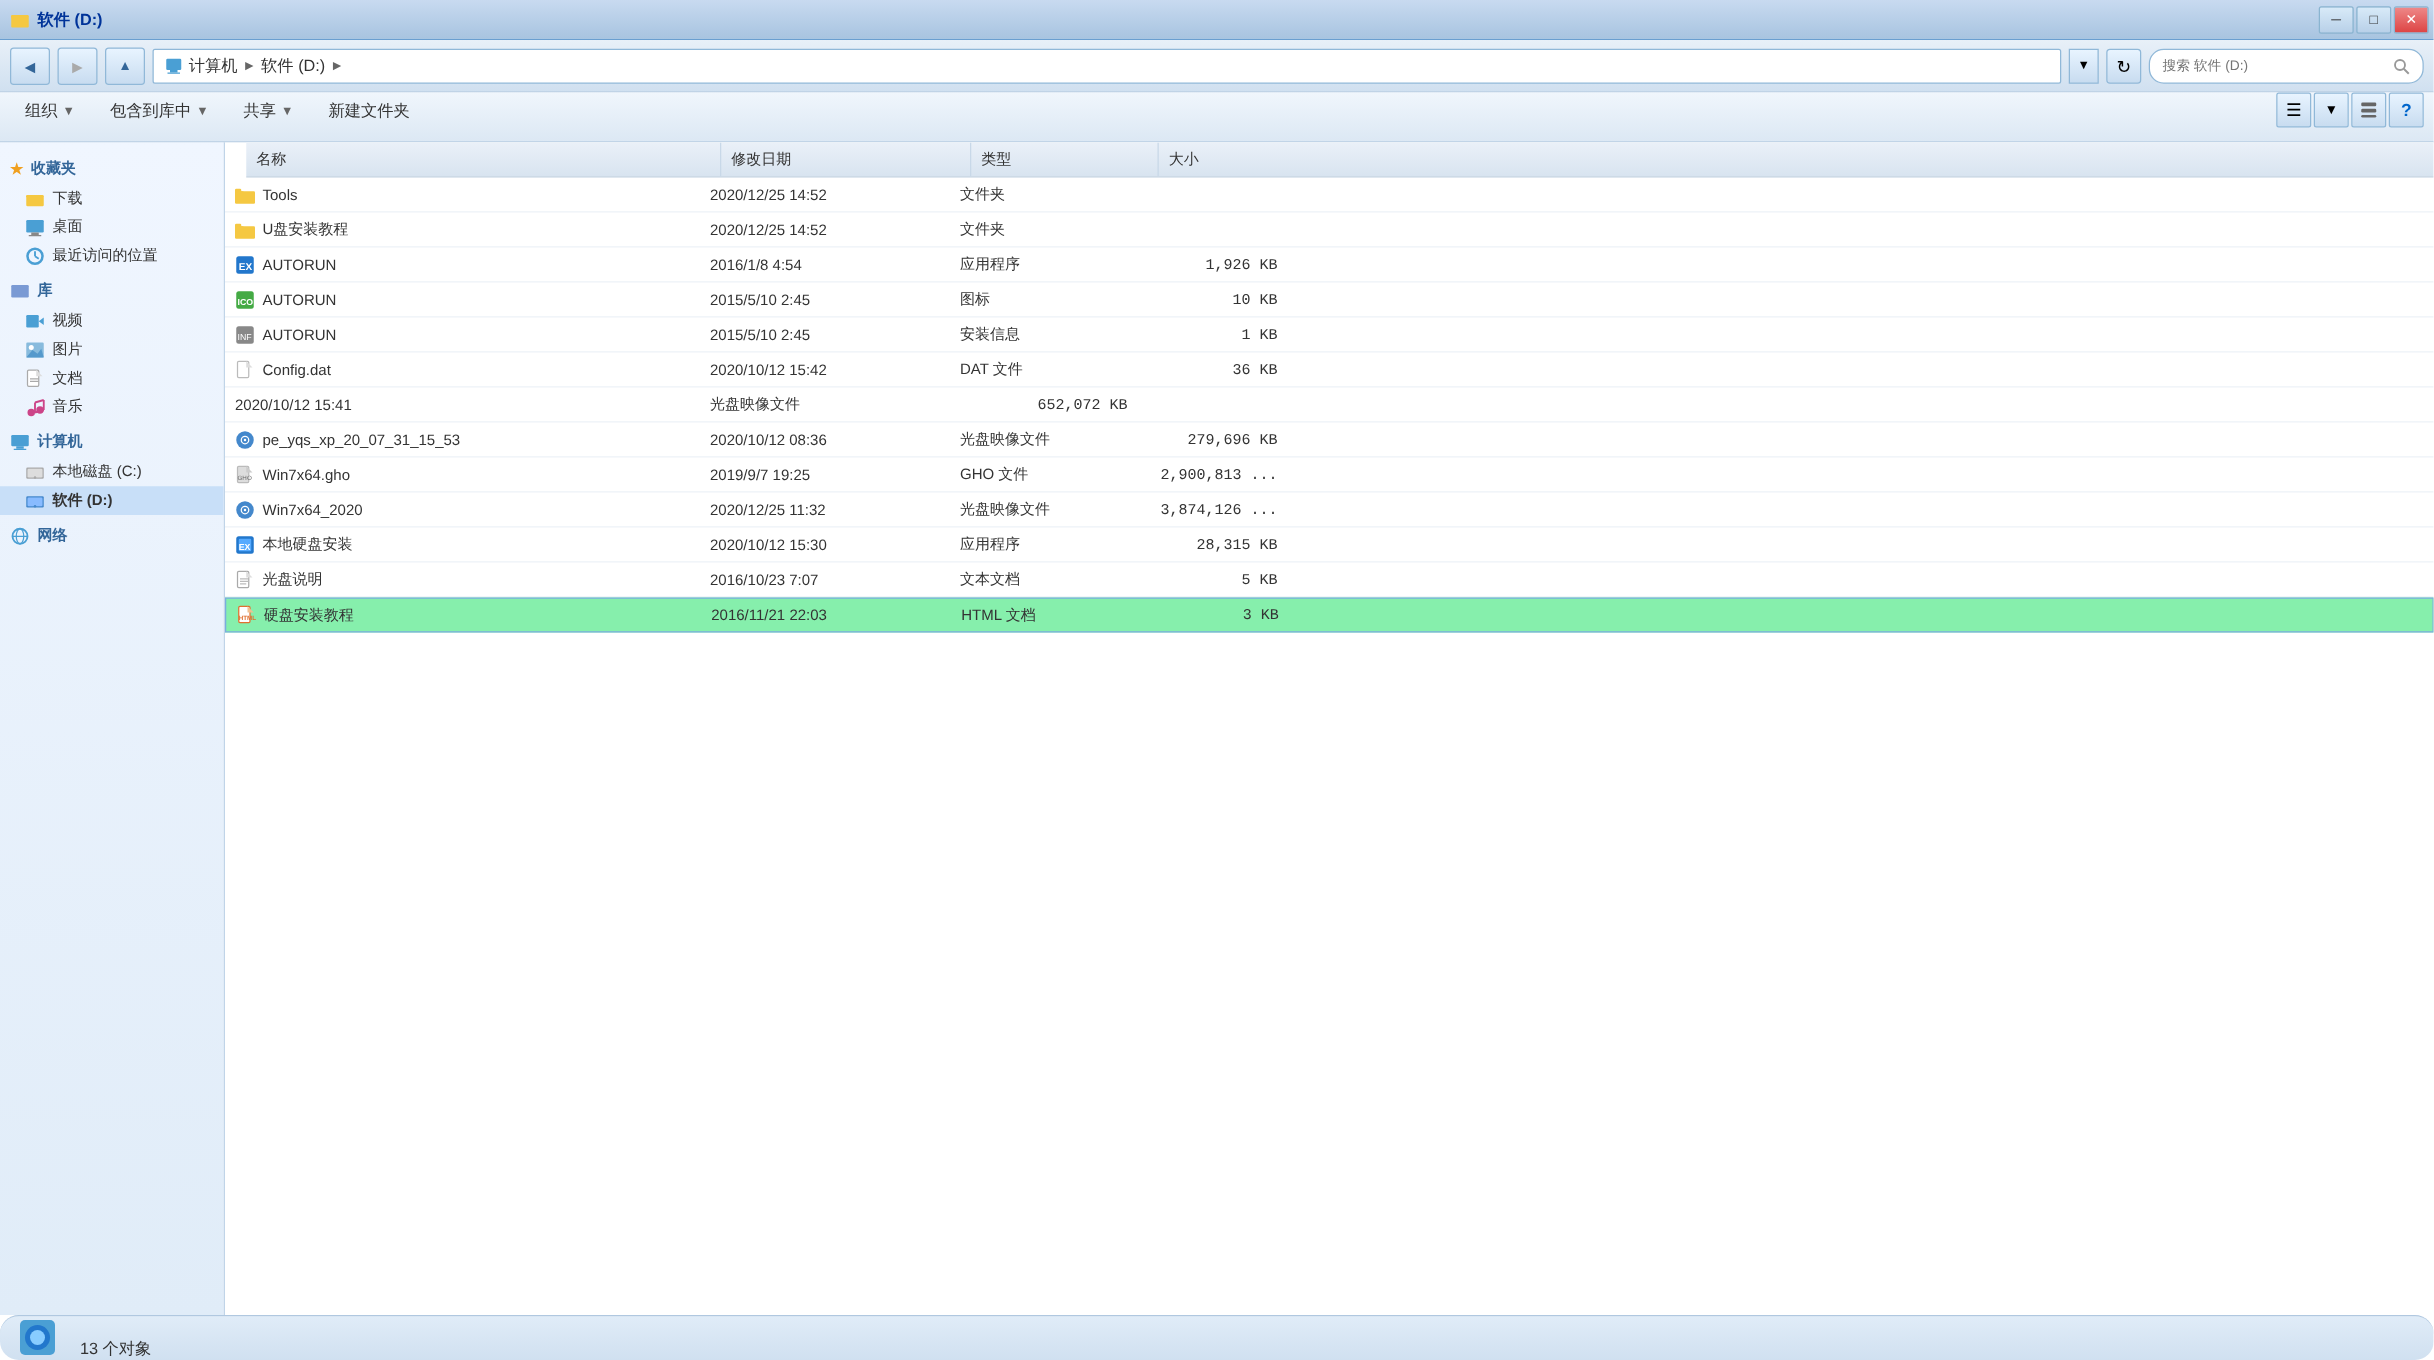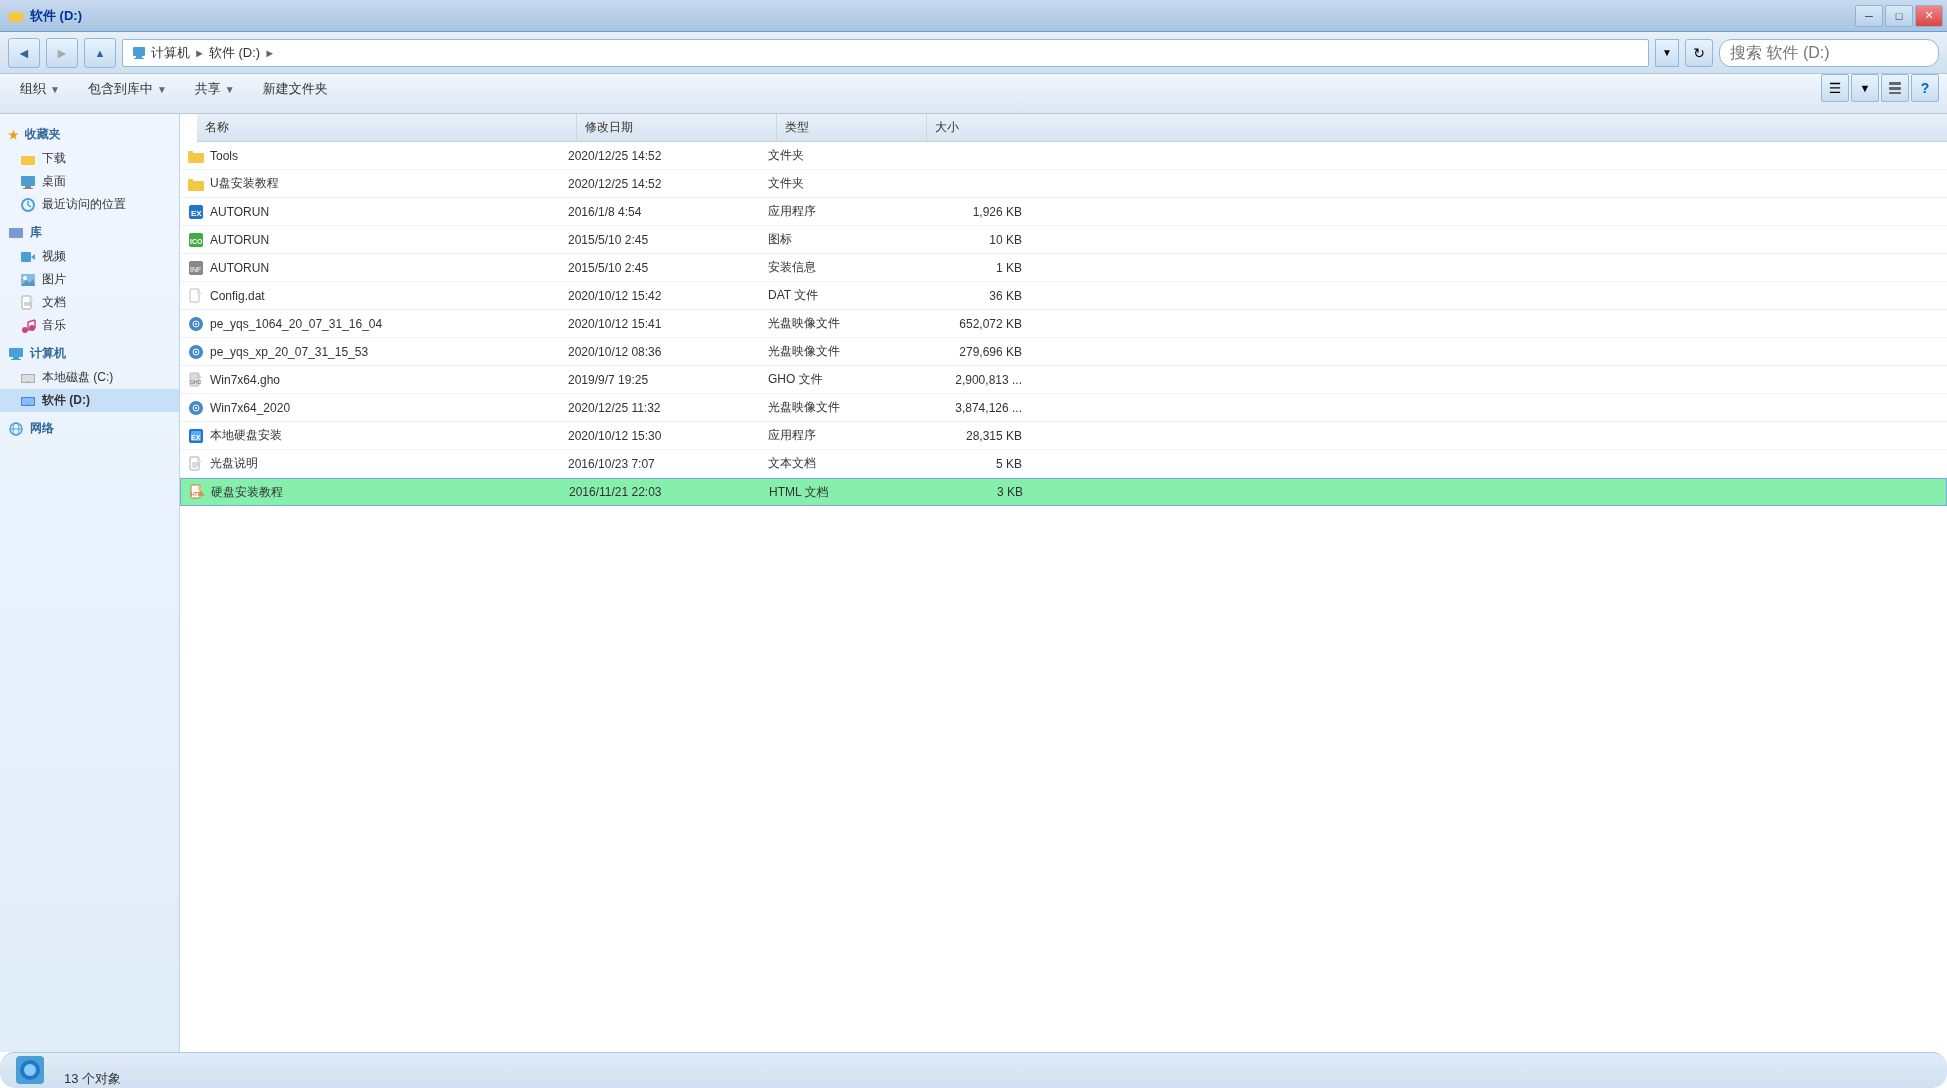--- a/index.html
+++ b/index.html
@@ -130,21 +130,21 @@
       display: flex;
       align-items: center;
       padding: 0 10px;
       color: #999;
       gap: 6px;
     }
     .search-input {
       border: none;
       outline: none;
       flex: 1;
-      font-size: 16px;
+      font-size: 11px;
       color: #999;
       background: transparent;
     }
 
     
     .toolbar {
       background: linear-gradient(to bottom, #f0f6fc 0%, #dce8f4 100%);
       height: 40px;
       display: flex;
       padding: 0 8px;
@@ -271,20 +271,21 @@
       overflow: hidden;
       text-overflow: ellipsis;
       display: flex;
       align-items: center;
       gap: 6px;
       height: 100%;
       text-align: center;
     }
     .file-cell.right {
       justify-content: flex-end;
+      font-family: Liberation Mono, monospace;
     }
 
     
     .status-bar {
       height: 36px;
       background: linear-gradient(to bottom, #e0ecf8, #d0e0f0);
       border-top: 1px solid #b0c8e0;
       display: flex;
       align-items: flex-end;
       padding: 0 12px;
@@ -610,28 +611,20 @@
       </div>
       <div class="file-cell">
         <span>DAT 文件</span>
       </div>
       <div class="file-cell right">
         <span>36 KB</span>
       </div>
     </div>
         <div class="file-row">
       <div class="file-cell">
-        <svg width="16" height="16" viewBox="0 0 16 16">
-              <circle cx="8" cy="8" r="7" fill="#4488cc"></circle>
-              <circle cx="8" cy="8" r="3" fill="none" stroke="#fff" stroke-width="1"></circle>
-              <circle cx="8" cy="8" r="1" fill="#fff"></circle>
-            </svg>
-        <span>pe_yqs_1064_20_07_31_16_04</span>
-      </div>
-      <div class="file-cell">
         <span>2020/10/12 15:41</span>
       </div>
       <div class="file-cell">
         <span>光盘映像文件</span>
       </div>
       <div class="file-cell right">
         <span>652,072 KB</span>
       </div>
     </div>
         <div class="file-row">

